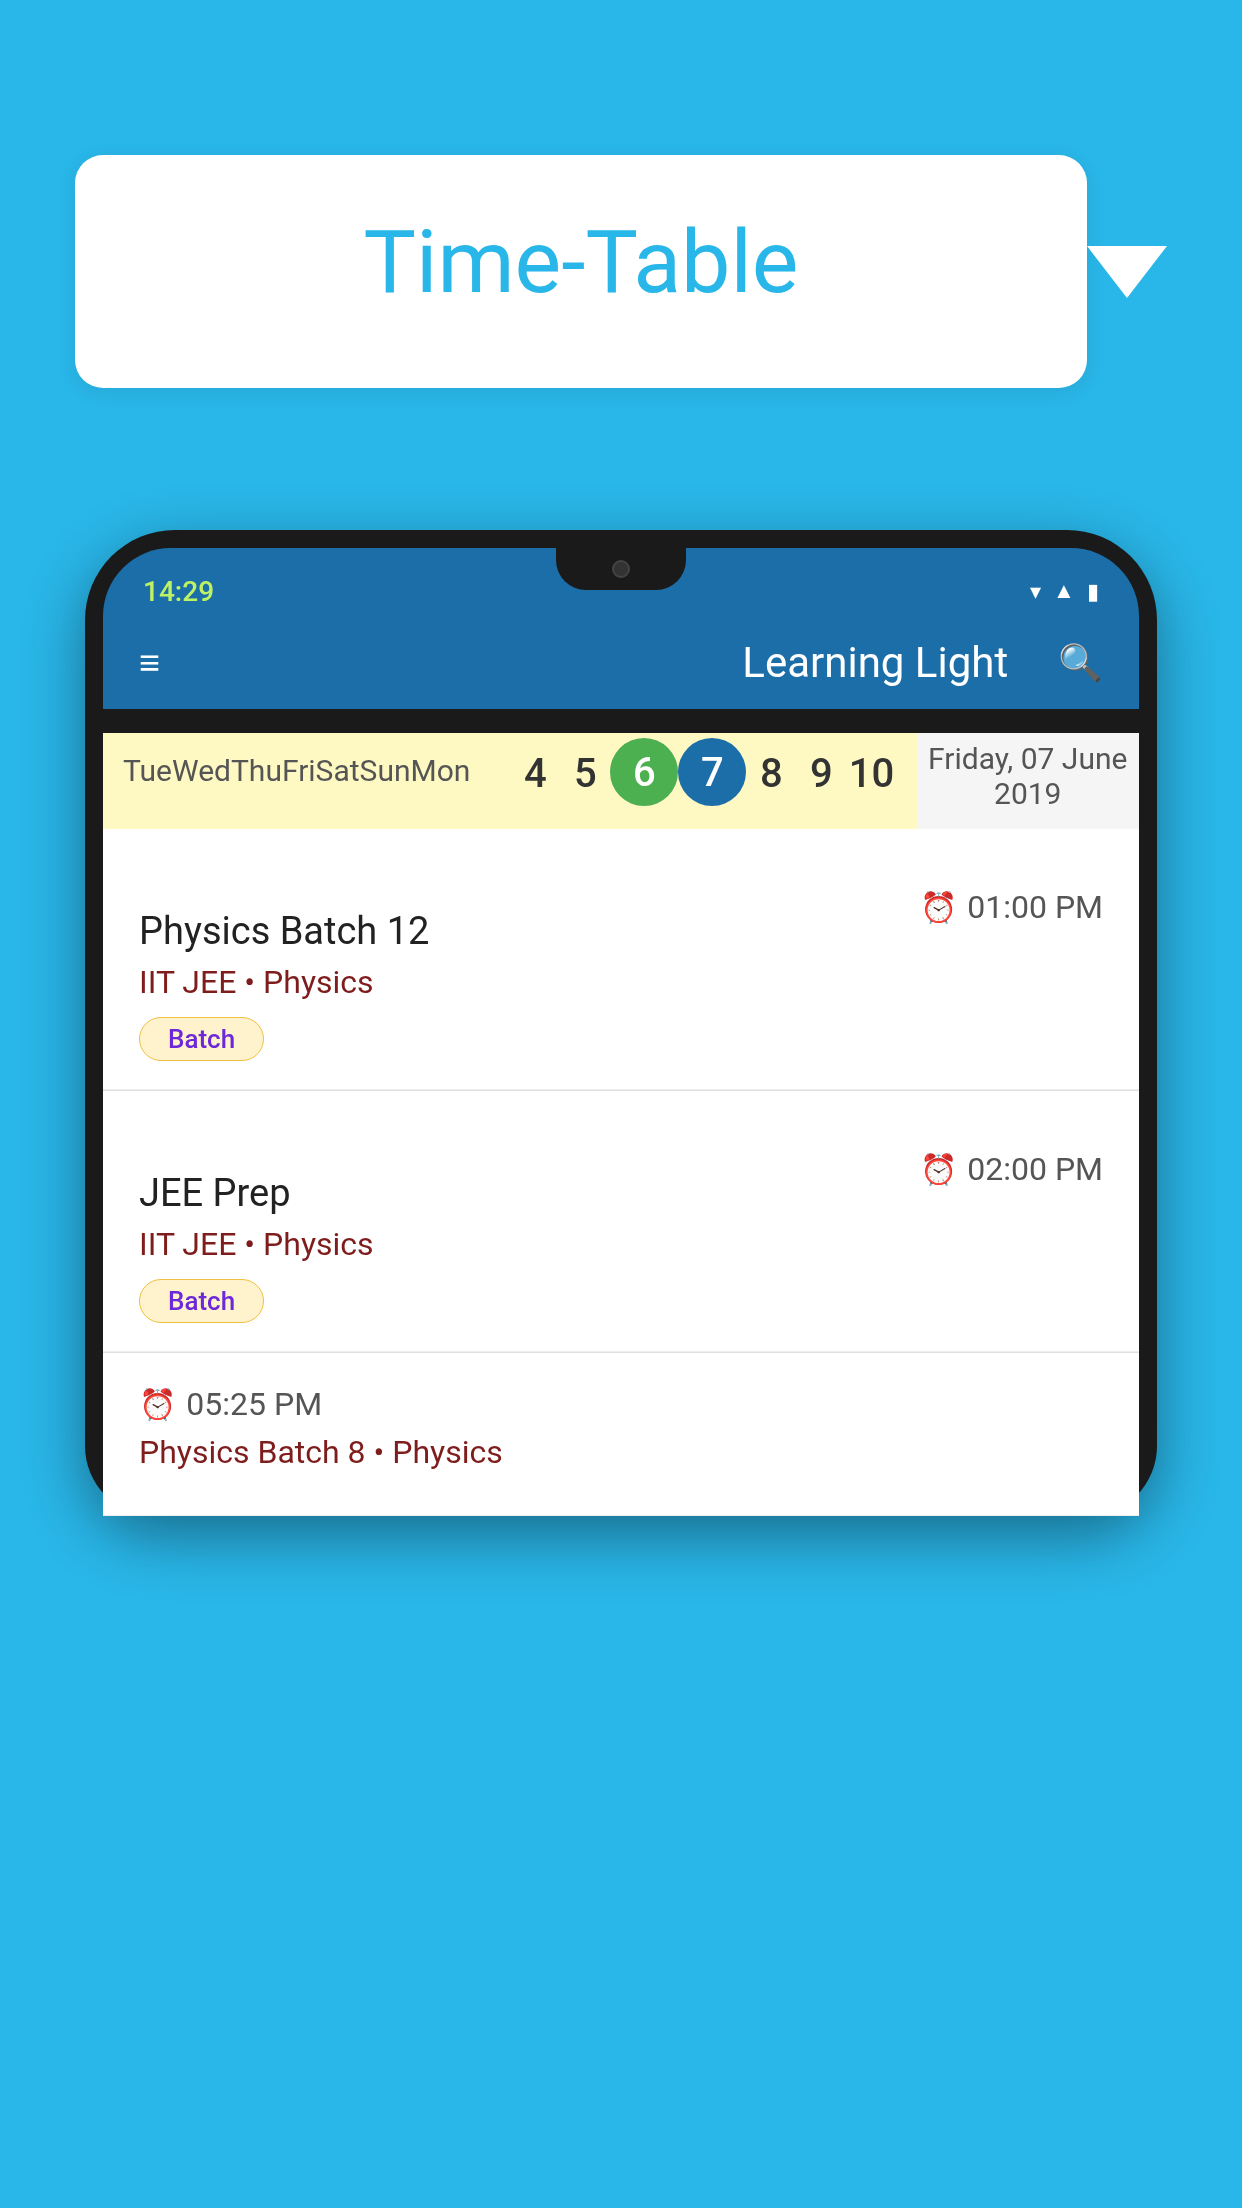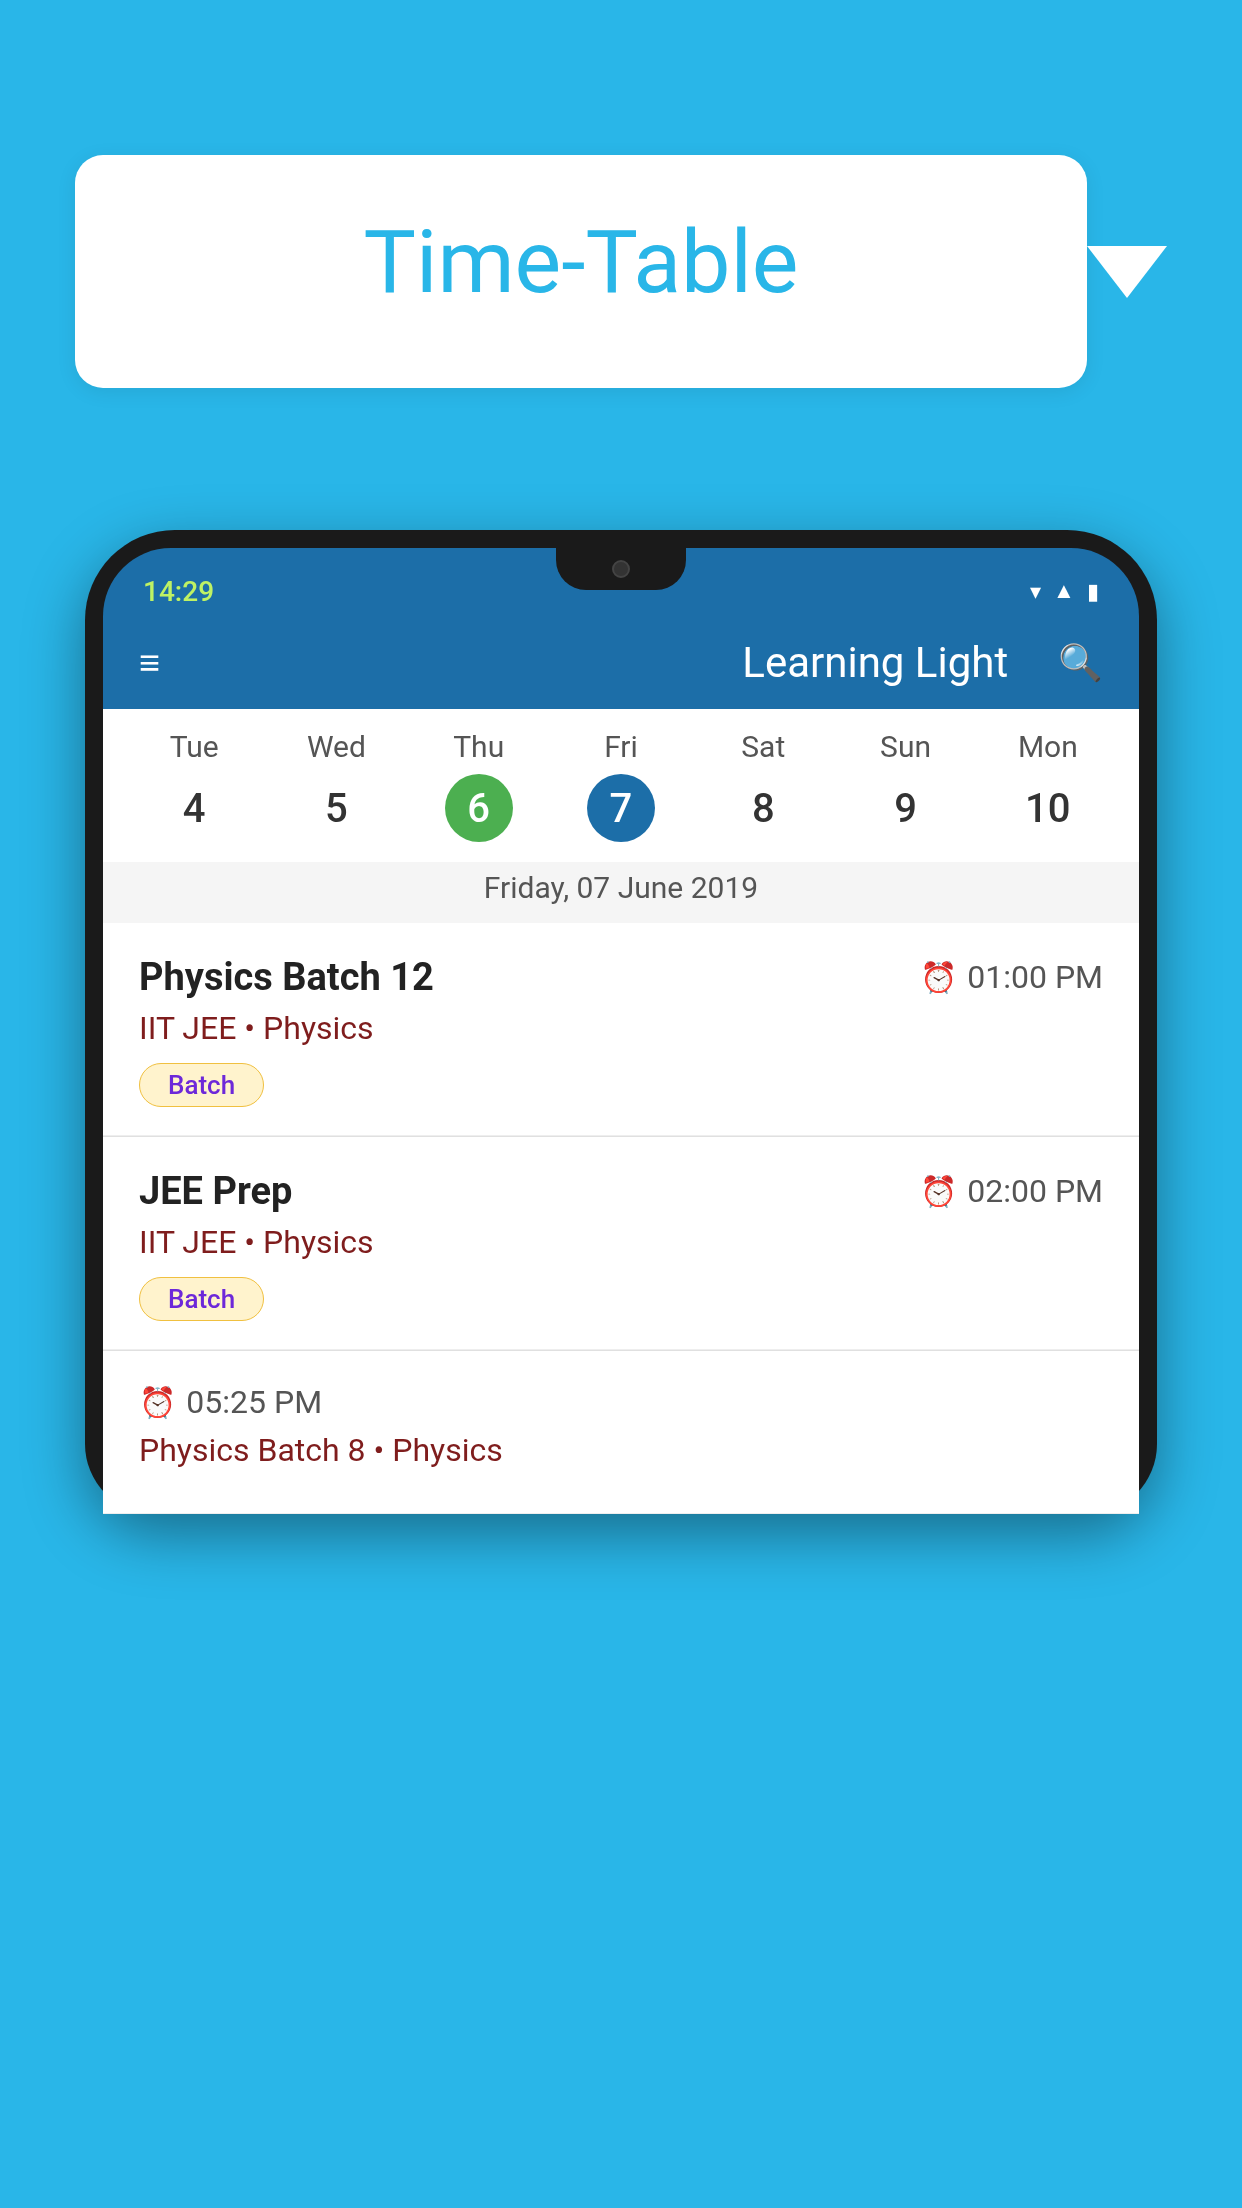--- a/index.html
+++ b/index.html
@@ -151,23 +151,24 @@
     }
 
     .search-icon-btn {
       color: white;
       font-size: 36px;
       cursor: pointer;
     }
 
     
     .calendar-strip {
-      background: #ffffff;
-      display: flex;
-      flex-direction: column;
+      background: #fef9c3;
+      display: flex;
+      flex-direction: row;
+      margin-top: 24px;
     }
 
     .day-names-row {
       display: grid;
       grid-template-columns: repeat(7, 1fr);
       padding: 20px 20px 5px 20px;
     }
 
     .day-name {
       text-align: center;
@@ -233,22 +234,23 @@
 
     .schedule-item-header {
       display: flex;
       align-items: center;
       justify-content: space-between;
       margin-bottom: 10px;
     }
 
     .schedule-item-title {
       font-size: 38px;
-      font-weight: 700;
+      font-weight: 400;
       color: #222;
+      margin-top: 48px;
     }
 
     .schedule-item-time {
       display: flex;
       align-items: center;
       gap: 10px;
       color: #555;
       font-size: 32px;
     }
 

